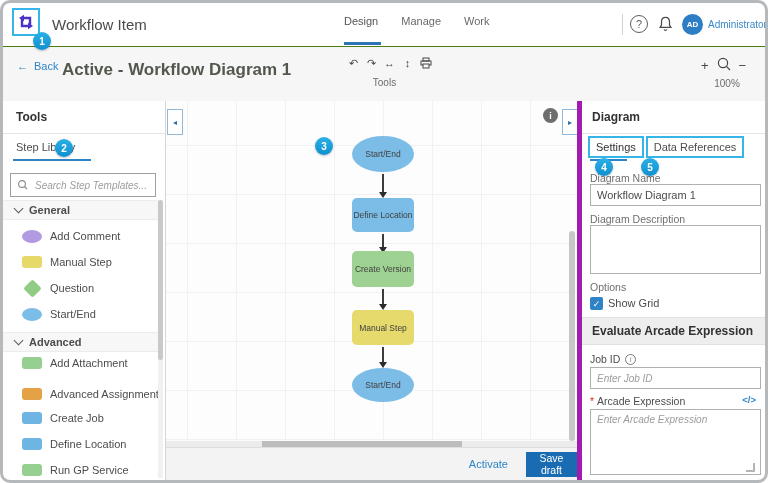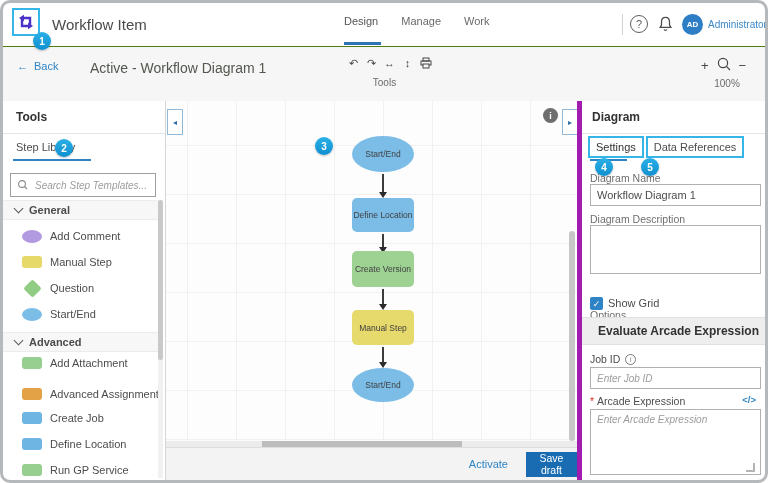--- a/index.html
+++ b/index.html
@@ -19,21 +19,21 @@
   .design-underline{position:absolute;left:341px;top:39px;width:37px;height:3px;background:#2d74b6;}
   .hdr-divider{position:absolute;left:619px;top:11px;width:1px;height:21px;background:#d2d2d2;}
   .help-circle{position:absolute;left:627px;top:12px;width:18px;height:18px;border:1.4px solid #5c5c5c;border-radius:50%;display:flex;align-items:center;justify-content:center;font-size:11px;color:#5c5c5c;box-sizing:border-box;}
   .bell{position:absolute;left:654px;top:12px;}
   .avatar{position:absolute;left:679px;top:11px;width:21px;height:21px;border-radius:50%;background:#2e7ec6;color:#fff;font-size:8px;font-weight:bold;display:flex;align-items:center;justify-content:center;}
   .user-name{position:absolute;left:705px;top:0;height:43px;display:flex;align-items:center;font-size:10px;color:#3a87c8;}
 
   
   .toolbar{position:absolute;left:0;top:44px;right:0;height:54px;background:#f6f6f6;border-bottom:1px solid #dedede;}
   .back-link{position:absolute;left:14px;top:13px;font-size:11px;color:#2e84c5;display:flex;gap:6px;align-items:center;cursor:pointer;}
-  .crumb{position:absolute;left:59px;top:13px;font-size:14px;font-weight:normal;color:#53584e;margin-left:28px;}
+  .crumb{position:absolute;left:59px;top:13px;font-size:17px;font-weight:bold;color:#53584e;}
   .tool-icons{position:absolute;left:344px;top:9px;display:flex;gap:5px;align-items:center;color:#454545;}
   .tool-btn{width:13px;height:14px;display:flex;align-items:center;justify-content:center;font-size:11px;cursor:pointer;}
   .tools-caption{position:absolute;left:344px;top:30px;width:75px;text-align:center;font-size:10px;color:#6b6b6b;}
   .zoom-cluster{position:absolute;left:698px;top:9px;display:flex;gap:7px;align-items:center;color:#454545;}
   .zoom-btn{font-size:13px;cursor:pointer;line-height:14px;}
   .zoom-level{position:absolute;left:700px;top:31px;width:48px;text-align:center;font-size:10px;color:#6b6b6b;}
 
   
   .left-panel{position:absolute;left:0;top:98px;width:163px;bottom:0;background:#fff;border-right:1px solid #d6d6d6;box-sizing:border-box;}
   .panel-head{height:32px;border-bottom:1px solid #e4e4e4;display:flex;align-items:center;padding-left:13px;font-size:12px;font-weight:bold;color:#323232;}
@@ -77,21 +77,21 @@
   .right-panel{position:absolute;left:574px;right:0;top:98px;bottom:0;background:#fff;border-left:5px solid #a21caf;box-sizing:border-box;font-size:11px;}
   .rp-tabs{position:absolute;left:6px;top:35px;display:flex;gap:2px;}
   .rp-tab{height:22px;display:flex;align-items:center;justify-content:center;padding:0 6px;border:2px solid #35b5e8;font-size:11px;color:#4c4c4c;box-sizing:border-box;cursor:pointer;background:#fff;}
   .rp-tab.active{font-weight:normal;color:#323232;}
   .rp-underline{position:absolute;left:8px;top:58px;width:37px;height:2px;background:#2e84c5;}
   .field-label{position:absolute;left:8px;font-size:10.5px;color:#6e6e6e;}
   .text-input{position:absolute;left:8px;width:171px;height:22px;border:1px solid #b0b0b0;box-sizing:border-box;font-size:11px;color:#4c4c4c;padding:0 6px;font-family:"Liberation Sans",sans-serif;outline:none;background:#fff;}
   .text-input::placeholder,.text-area::placeholder{color:#9c9c9c;font-style:italic;font-size:10px;}
   .text-area{position:absolute;left:8px;width:171px;border:1px solid #b0b0b0;box-sizing:border-box;font-size:11px;color:#4c4c4c;padding:4px 6px;font-family:"Liberation Sans",sans-serif;outline:none;resize:none;background:#fff;}
   .checkbox{position:absolute;left:8px;width:13px;height:13px;background:#2e84c5;border-radius:2px;color:#fff;font-size:9px;display:flex;align-items:center;justify-content:center;cursor:pointer;}
-  .band{position:absolute;left:0;right:0;height:28px;background:#eee;border-top:1px solid #e0e0e0;border-bottom:1px solid #e0e0e0;display:flex;align-items:center;padding-left:16px;font-size:12px;font-weight:bold;color:#323232;box-sizing:border-box;}
+  .band{position:absolute;left:0;right:0;height:28px;background:#eee;border-top:1px solid #e0e0e0;border-bottom:1px solid #e0e0e0;display:flex;align-items:center;padding-left:10px;font-size:12px;font-weight:bold;color:#323232;box-sizing:border-box;}
   .info-outline{width:11px;height:11px;border:1px solid #7a7a7a;border-radius:50%;display:inline-flex;align-items:center;justify-content:center;font-size:7px;color:#7a7a7a;margin-left:5px;box-sizing:border-box;}
   .req{color:#d83020;margin-right:3px;}
   .code-icon{position:absolute;right:9px;font-size:9.5px;font-weight:bold;color:#2e84c5;cursor:pointer;}
   .resize-grip{position:absolute;right:10px;top:362px;width:7px;height:7px;border-right:2px solid #b5b5b5;border-bottom:2px solid #b5b5b5;pointer-events:none;}
 
   
   .num-badge{position:absolute;width:18px;height:18px;border-radius:50%;background:linear-gradient(#2bb0e6,#0f8fd0);color:#fff;font-size:10px;font-weight:bold;display:flex;align-items:center;justify-content:center;z-index:50;box-shadow:0 1px 2px rgba(0,0,0,.25);}
 </style>
 </head>
 <body>
@@ -285,21 +285,21 @@
       <div class="rp-tab">Data References</div>
     </div>
     <div class="rp-underline"></div>
 
     <div class="field-label" style="top:71px;">Diagram Name</div>
     <input class="text-input" style="top: 83px;" type="text" value="Workflow Diagram 1">
 
     <div class="field-label" style="top:112px;">Diagram Description</div>
     <textarea class="text-area" style="top: 124px; height: 49px;"></textarea>
 
-    <div class="field-label" style="top:180px;margin-top:28px;">Options</div>
+    <div class="field-label" style="top:180px;">Options</div>
     <div class="checkbox" style="top:196px;">
       <span>✓</span>
     </div>
     <div class="abs" style="left:26px;top:196px;font-size:11px;color:#4c4c4c;">Show Grid</div>
 
     <div class="band" style="top:216px;">Evaluate Arcade Expression</div>
 
     <div class="field-label" style="top:252px;color:#4c4c4c;display:flex;align-items:center;">
       <span>Job ID</span>
       <span class="info-outline">i</span>

